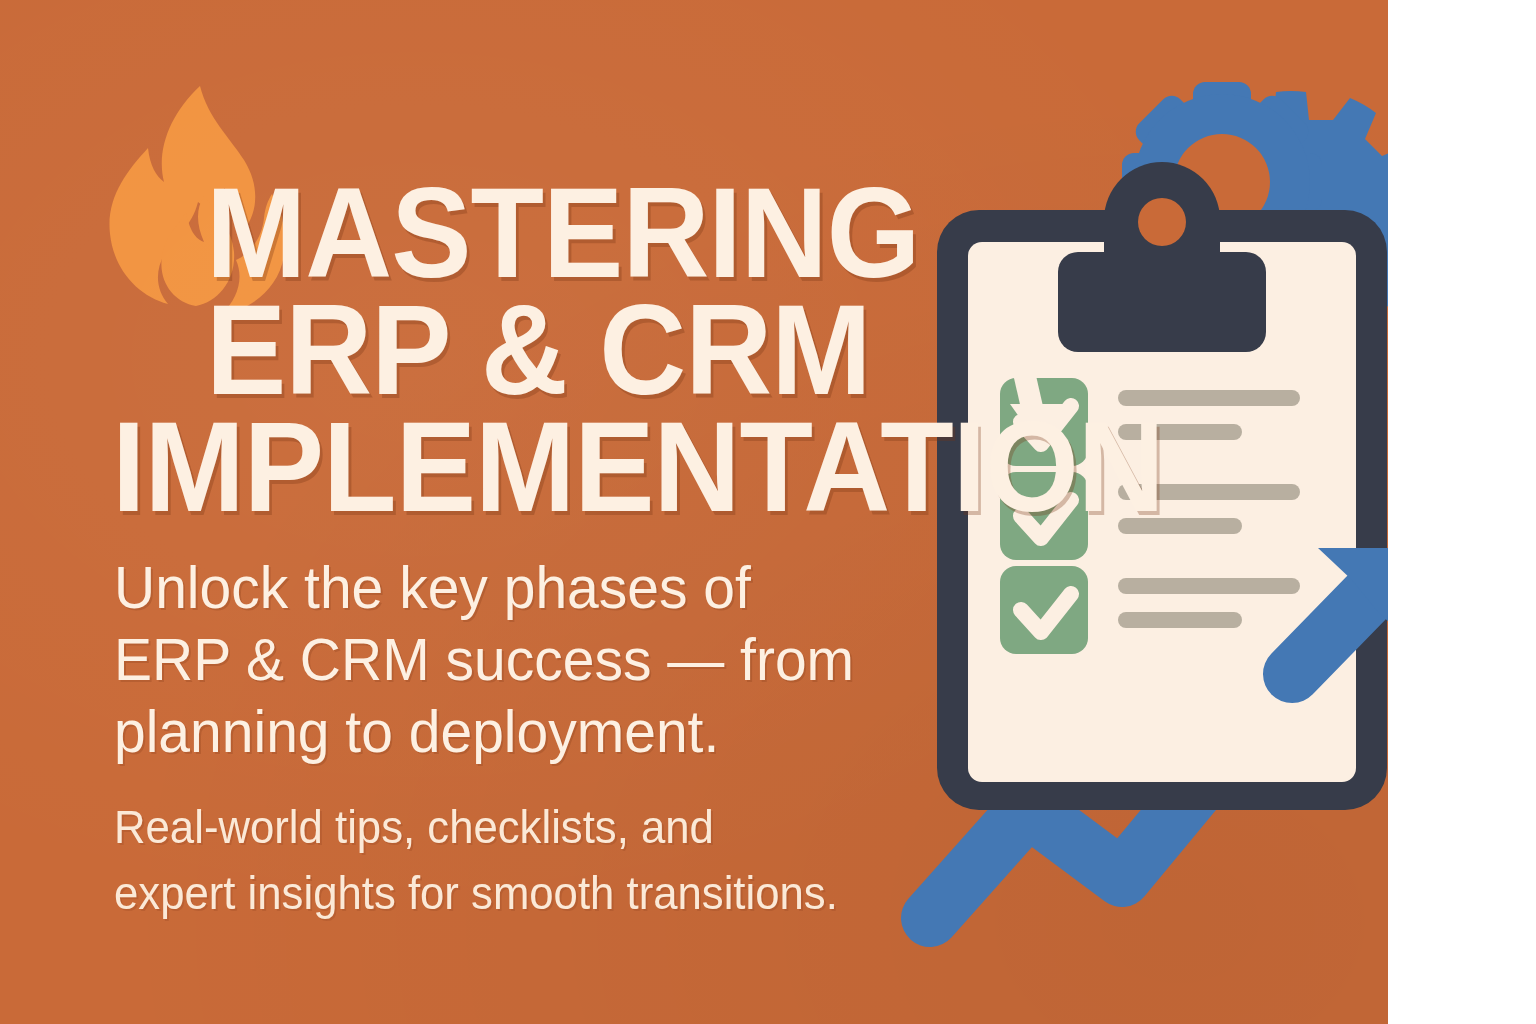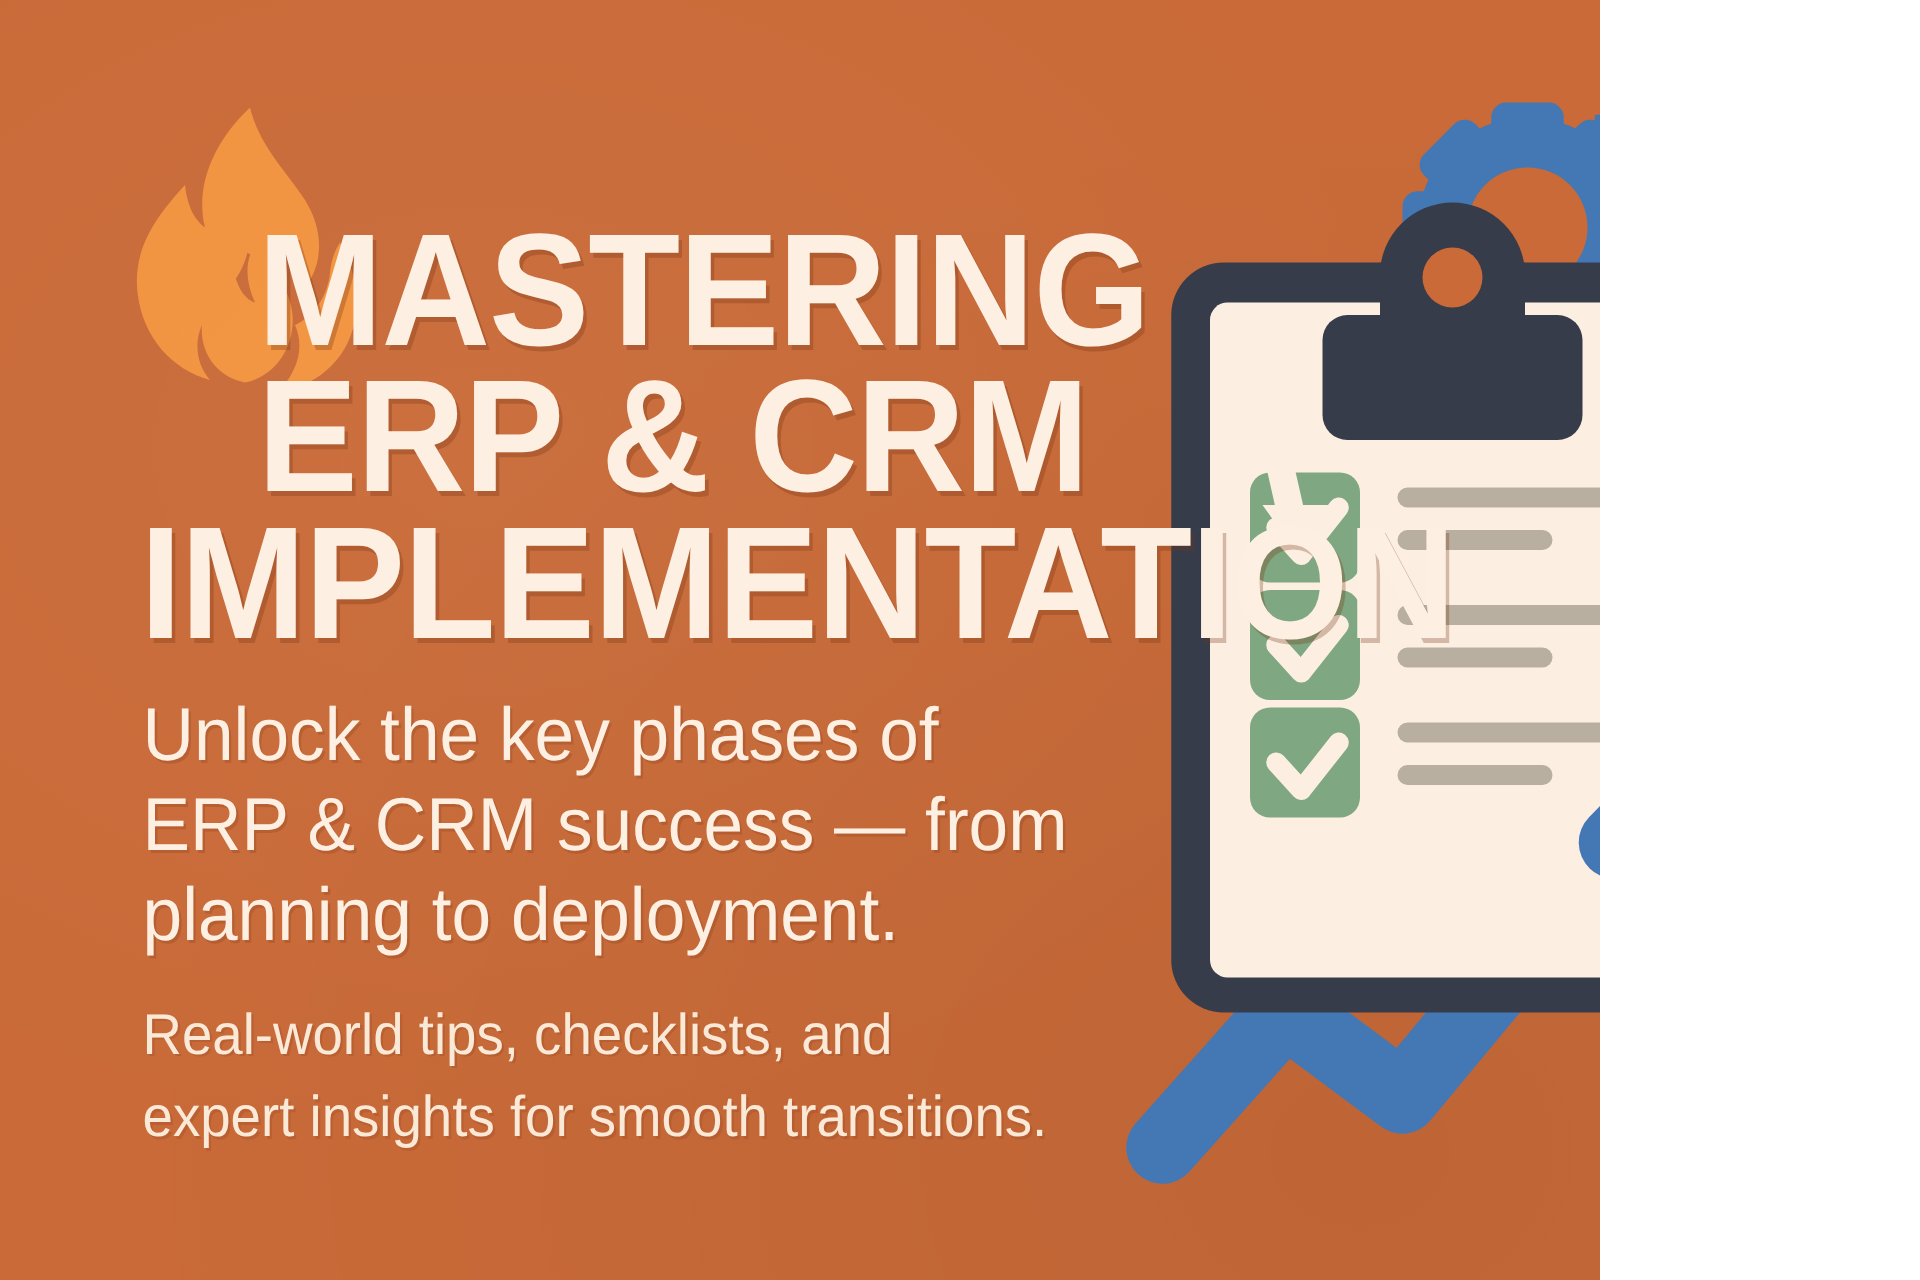--- a/index.html
+++ b/index.html
@@ -6,21 +6,21 @@
   html, body {
     margin: 0;
     padding: 0;
     background: #ffffff;
   }
   body {
     font-family: "Liberation Sans", sans-serif;
   }
   .poster {
     position: relative;
-    width: 1280px;
+    width: 1388px;
     height: 1024px;
     overflow: hidden;
     background: #c96a38;
   }
   
   .poster::after {
     content: "";
     position: absolute;
     inset: 0;
     pointer-events: none;

